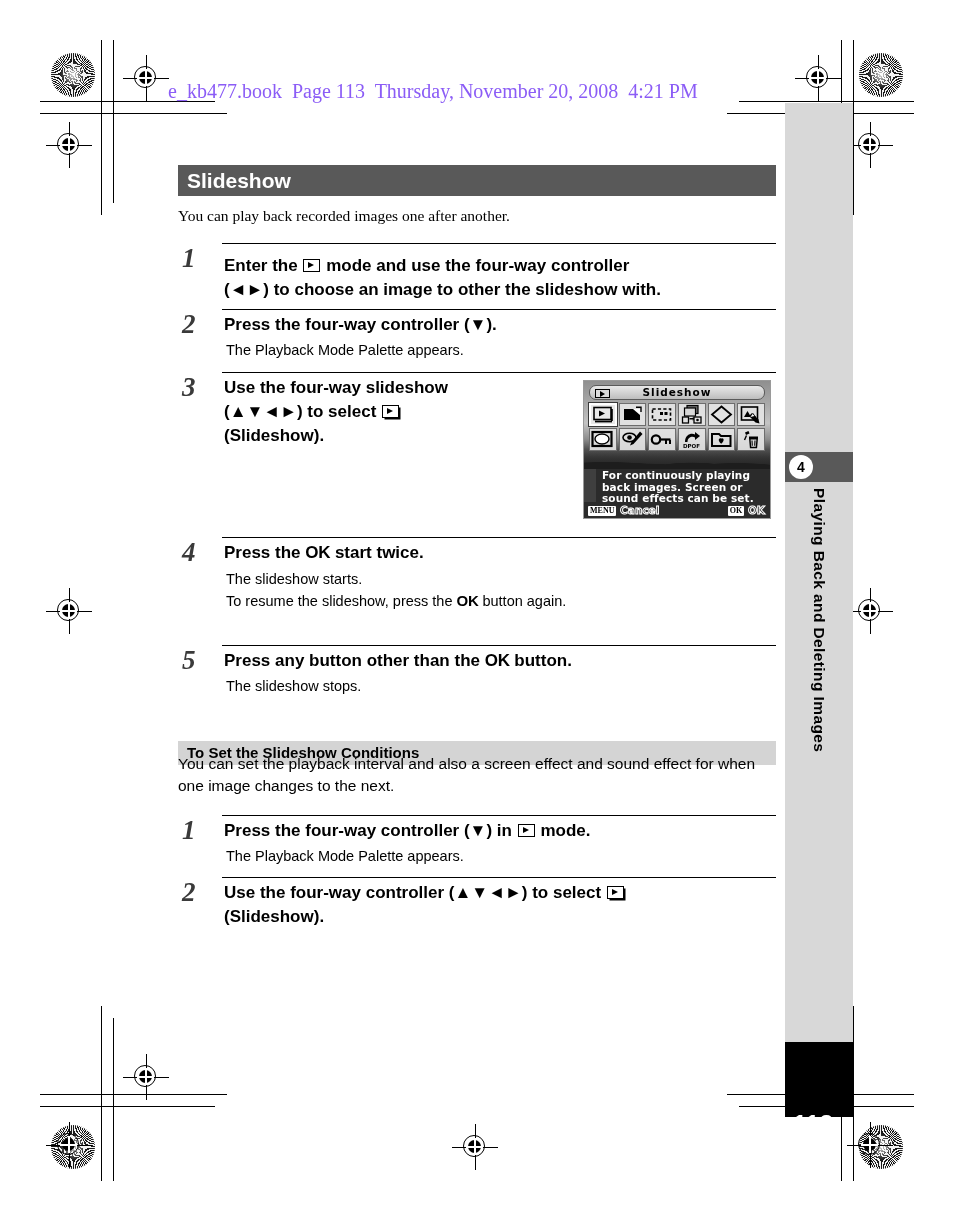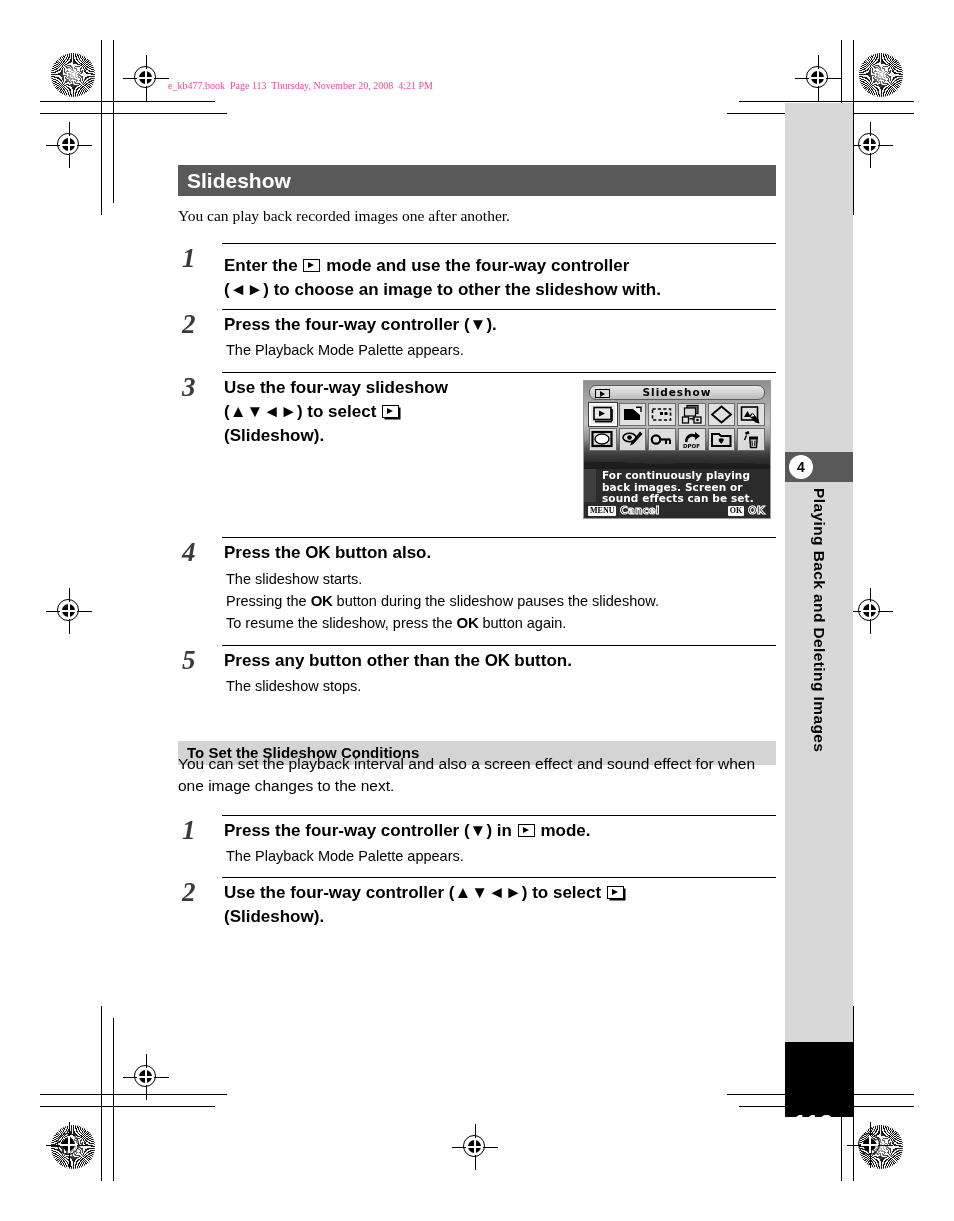--- a/index.html
+++ b/index.html
@@ -63,22 +63,22 @@
     width: 26px; height: 26px; margin: -13px 0 0 -13px;
     border-radius: 50%;
     background: radial-gradient(circle, rgba(255,255,255,0.85) 0%, rgba(255,255,255,0.15) 55%, rgba(255,255,255,0) 75%);
   }
 
   
   .runhead {
     position: absolute;
     left: 168px; top: 80px;
     font-family: "Liberation Serif", serif;
-    font-size: 10px;
-    color: #ec4899;
+    font-size: 20px;
+    color: #8b5cf6;
     white-space: pre;
   }
 
   
   .rail-bg {
     position: absolute;
     left: 785px; top: 103px;
     width: 68px; height: 1014px;
     background: #d8d8d8;
   }
@@ -559,25 +559,24 @@
 
   <div class="lcd-foot">
     <span class="foot-l"><span class="tag">MENU</span> <span class="outl">Cancel</span></span>
     <span class="foot-r"><span class="tag">OK</span> <span class="outl">OK</span></span>
   </div>
 </div>
 
 <div class="step-rule" style="top:537px;"></div>
 <div class="step-num" style="top:537px;">4</div>
 <div class="step-title" style="top:541px;">
-  <span>Press the </span><span class="ok-b">OK</span><span> button also.</span>
+  <span>Press the </span><span class="ok-b">OK</span><span> start twice.</span>
 </div>
 <div class="step-body" style="top:569px; width:560px;">
   <div>The slideshow starts.</div>
-  <div><span>Pressing the </span><span class="ok-n">OK</span><span> button during the slideshow pauses the slideshow.</span></div>
   <div><span>To resume the slideshow, press the </span><span class="ok-n">OK</span><span> button again.</span></div>
 </div>
 
 <div class="step-rule" style="top:645px;"></div>
 <div class="step-num" style="top:645px;">5</div>
 <div class="step-title" style="top:649px;">
   <span>Press any button other than the </span><span class="ok-b">OK</span><span> button.</span>
 </div>
 <div class="step-body" style="top:676px;">The slideshow stops.</div>
 

